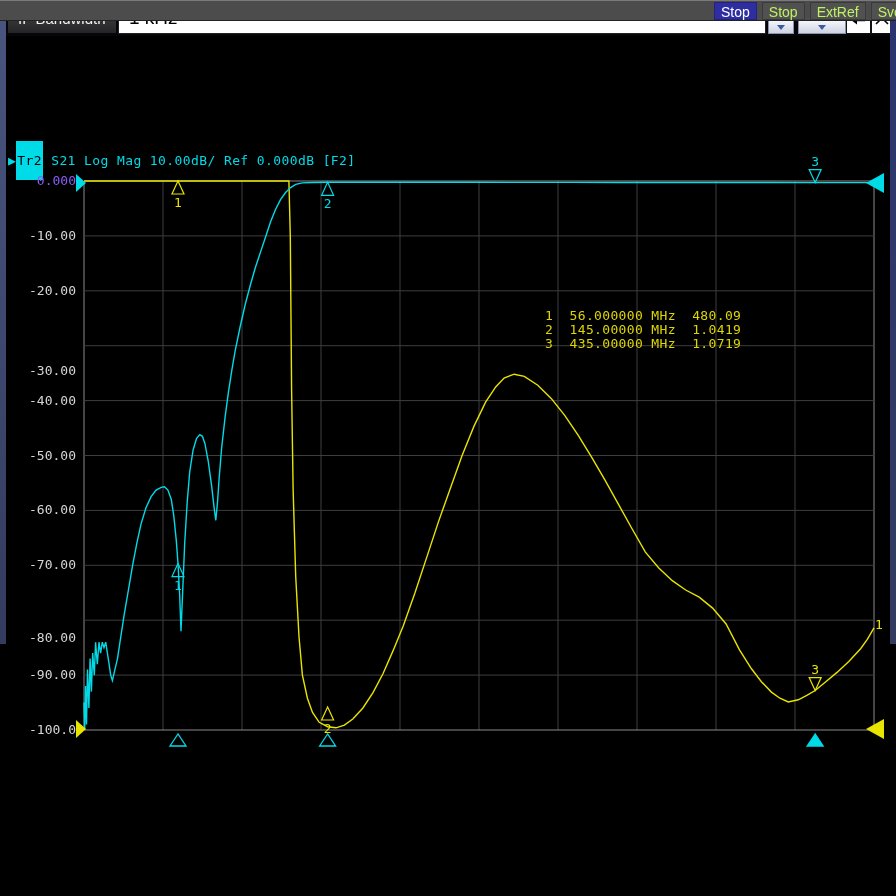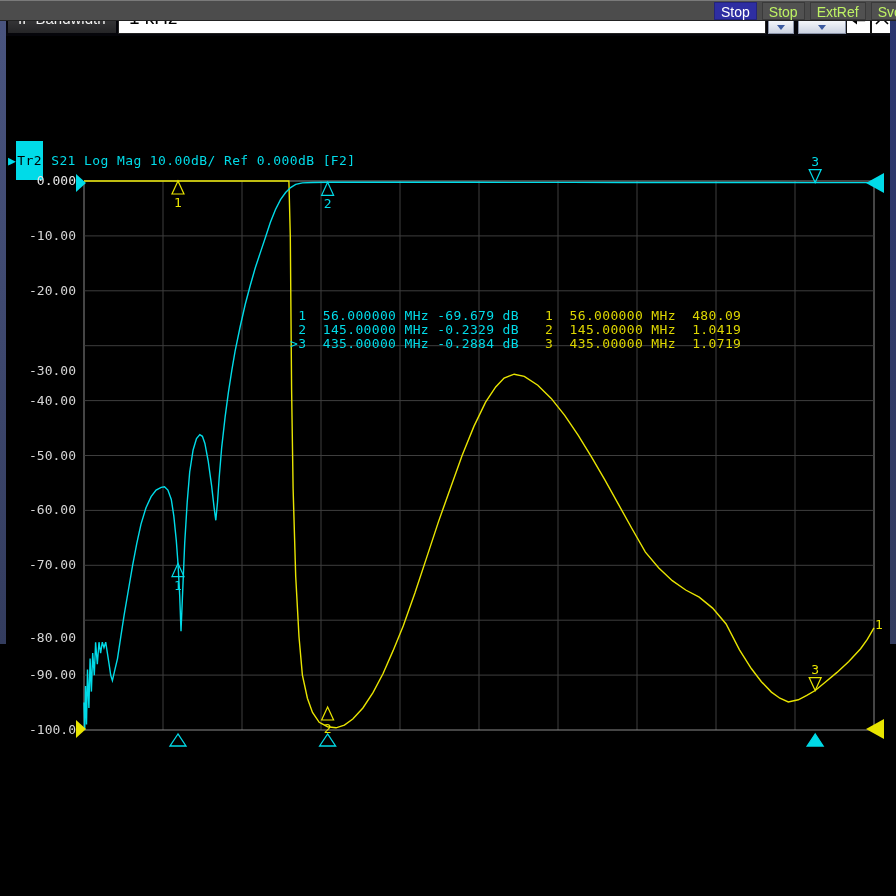--- a/index.html
+++ b/index.html
@@ -33,21 +33,21 @@
   #edge-l{left:0;top:102;width:6px;height:644px;background:linear-gradient(180deg,#4a5580,#333c5e)}
   #edge-r{left:890px;top:102;width:6px;height:644px;background:linear-gradient(180deg,#2a3570,#333c5e)}
   
   .mono{font-family:"DejaVu Sans Mono",monospace}
   .tline{position:absolute;font-size:13px;letter-spacing:.4px;white-space:pre}
   .tr1c{color:#ddd600}
   .tr2c{color:#00dbe8}
   .tr2hl{background:#00dbe8;color:#000;padding:12px 1px}
   .ylabel{position:absolute;left:4px;width:72px;text-align:right;font-size:13px;color:#d6d6d6;
     font-family:"DejaVu Sans Mono",monospace;height:14px;line-height:14px}
-  .ylabel.cy{color:#e5e5e5}
+  .ylabel.cy{color:#8b5cf6}
   .mrow{font-size:13px;letter-spacing:.35px;line-height:14px;white-space:pre;
     font-family:"DejaVu Sans Mono",monospace}
   
   #statusbar{left:0;top:746;width:896px;height:18px;
     background:linear-gradient(180deg,#d2d2d2,#aeaeae);border-top:1px solid #666;color:#000}
   #chanbox{position:absolute;left:7px;top:1px;width:16px;height:15px;background:#fff;
     border:1px solid #555;font-size:12px;text-align:center;line-height:15px}
   .sbtext{position:absolute;top:1px;font-size:13px;line-height:16px}
   .badge{position:absolute;top:1px;height:16px;background:#2e2ea2;color:#fff;font-size:12.5px;
     text-align:center;line-height:16px}
@@ -172,25 +172,20 @@
       <text x="815.157693126197" y="673.5269" fill="#e8e400" font-size="13" text-anchor="middle" font-family="DejaVu Sans Mono,monospace">3</text>
       <path d="M815.157693126197,182.583316 L809.157693126197,169.583316 L821.157693126197,169.583316 Z" fill="none" stroke="#00dbe8" stroke-width="1.2"></path>
       <text x="815.157693126197" y="165.583316" fill="#00dbe8" font-size="13" text-anchor="middle" font-family="DejaVu Sans Mono,monospace">3</text>
       <path d="M815.157693126197,734 L807.157693126197,746 L823.157693126197,746 Z" fill="#00dbe8" stroke="#00dbe8" stroke-width="1.3"></path>
       <path d="M76,174 L76,192 L86,183 Z" fill="#00dbe8"></path>
       <path d="M884,173 L884,193 L866,183 Z" fill="#00dbe8"></path>
       <path d="M76,720 L76,738 L86,729 Z" fill="#e8e400"></path>
       <path d="M884,719 L884,739 L866,729 Z" fill="#e8e400"></path>
     </svg>
 
-  <div class="abs" id="mt2" style="left:290px;top:309px;color:#00dbe8">
-      <div class="mrow"> 1  56.000000 MHz -69.679 dB</div>
-      <div class="mrow"> 2  145.00000 MHz -0.2329 dB</div>
-      <div class="mrow">&gt;3  435.00000 MHz -0.2884 dB</div>
-    </div>
   <div class="abs" id="mt1" style="left:545px;top:309px;color:#ddd600">
       <div class="mrow">1  56.000000 MHz  480.09</div>
       <div class="mrow">2  145.00000 MHz  1.0419</div>
       <div class="mrow">3  435.00000 MHz  1.0719</div>
     </div>
 
   <div id="statusbar" class="abs">
     <div id="chanbox">1</div>
     <div class="sbtext" style="left:30px">Start 100 kHz</div>
     <div class="sbtext" style="left:368px">IFBW 1 kHz</div>

